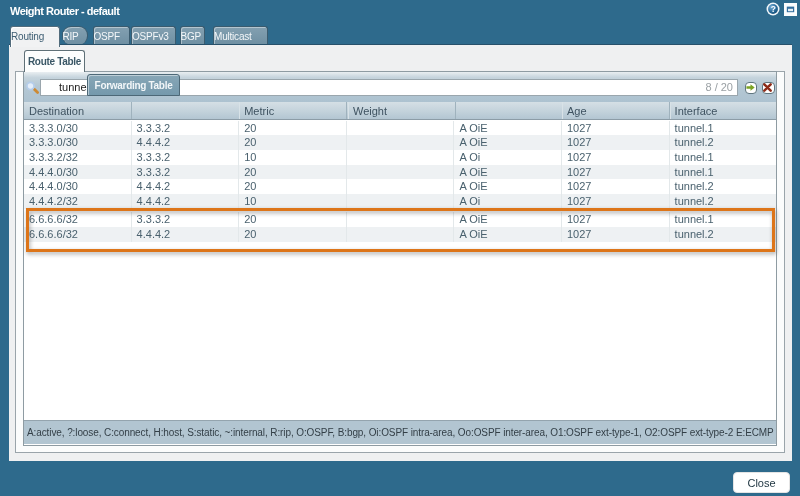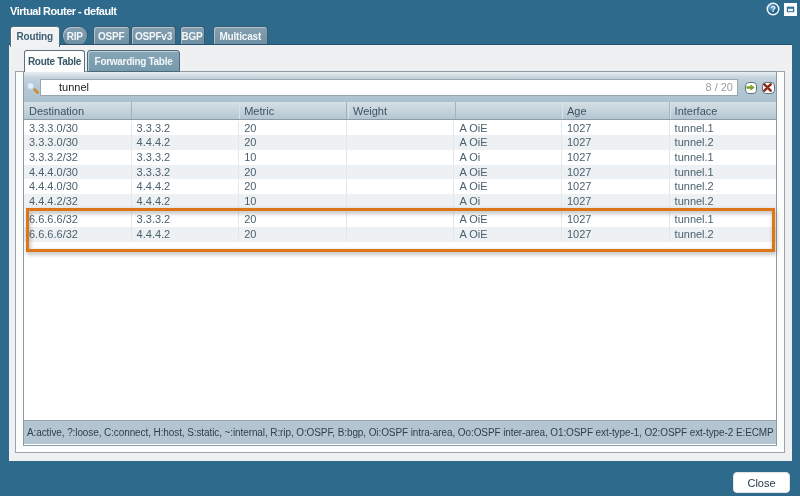--- a/index.html
+++ b/index.html
@@ -4,33 +4,33 @@
 <style>
   * { margin:0; padding:0; box-sizing:border-box; }
   html,body { width:800px; height:496px; overflow:hidden; }
   body { font-family:"Liberation Sans", sans-serif; position:relative; background:#2e6a8c; }
   .abs { position:absolute; }
 
   
   .title { left:10px; top:5px; color:#fff; font-size:11px; font-weight:bold; letter-spacing:-0.5px; }
 
   
-  .tab { top:26px; height:19px; border-radius:3px 3px 0 0; font-size:10px; font-weight:bold;
-         text-align:center; line-height:19px; letter-spacing:-0.2px; white-space:nowrap; }
+  .tab { top:26px; height:19px; border-radius:3px 3px 0 0; font-size:10px; font-weight:normal;
+         text-align:left; line-height:19px; letter-spacing:-0.2px; white-space:nowrap; }
   .tab.inactive { background:linear-gradient(#83a0b1,#6e8fa2); color:#f4f7f9; border:1px solid #3a5b6e; border-bottom:none; box-shadow:inset 1px 1px 0 rgba(255,255,255,0.4); }
   .tab.active { background:#f1f2f3; color:#3e5e73; border:1px solid #526c7c; border-bottom:none; box-shadow:inset 1px 1px 0 #ffffff; height:21px; z-index:3; }
 
   
   .dlgbody { left:9px; top:45px; width:783px; height:416px; background:#eff0f1; }
 
   
   .stab { top:50px; height:22px; border-radius:3px 3px 0 0; font-size:10px; font-weight:bold;
           text-align:center; line-height:21px; z-index:4; letter-spacing:-0.3px; white-space:nowrap; }
   .stab.active { background:#fcfdfd; color:#3a5766; border:1px solid #5f7077; border-bottom:none; box-shadow:inset 1px 1px 0 #ffffff; }
-  .stab.inactive { background:linear-gradient(#87a6b6,#7599ac); color:#f2f6f8; border:1px solid #4d6877; box-shadow:inset 1px 1px 0 rgba(255,255,255,0.45); }
+  .stab.inactive { background:linear-gradient(#87a6b6,#7599ac); color:#f2f6f8; border:1px solid #4d6877; box-shadow:inset 1px 1px 0 rgba(255,255,255,0.45);margin-top:24px; }
 
   
   .cpanel { left:15px; top:71px; width:770px; height:382px; background:#fbfcfc; border:1px solid #9aa4aa; }
 
   
   .gpanel { left:23px; top:71px; width:754px; height:375px; background:#ffffff; border:1px solid #8e9ba2; }
 
   .toolbar { left:24px; top:72px; width:752px; height:30px;
              background:linear-gradient(#e9eef1 0%, #c6d4dd 18%, #b5c8d4 45%, #adc2d0 100%); }
   .srch { left:40px; top:79px; width:698px; height:17px; background:#fff; border:1px solid #9aa6ad;
@@ -61,21 +61,21 @@
   
   .obox { left:26px; top:208px; width:748.5px; height:43.5px; border:3px solid #dd7519; z-index:9;
           filter:drop-shadow(1.5px 2px 2px rgba(90,90,90,0.55)); }
 
   
   .closebtn { left:733px; top:472px; width:57px; height:21px; background:#fff; border:1px solid #e4e4e4;
               border-radius:4px; text-align:center; line-height:20px; font-size:11px; color:#1d333f; z-index:5;}
 </style>
 </head>
 <body>
-  <div class="abs title">Virtual Router - default</div>
+  <div class="abs title">Weight Router - default</div>
 
   <svg class="abs" style="left:766px; top:2px;" width="14" height="14" viewBox="0 0 14 14">
     <defs>
       <radialGradient id="hg" cx="0.35" cy="0.3" r="0.8">
       <stop offset="0" stop-color="#7db3d8"></stop>
         <stop offset="0.55" stop-color="#2d6f9e"></stop>
         <stop offset="1" stop-color="#0f4a74"></stop>
     </radialGradient>
     </defs>
     <circle cx="7" cy="7" r="6.5" fill="#f2f7fa"></circle>

